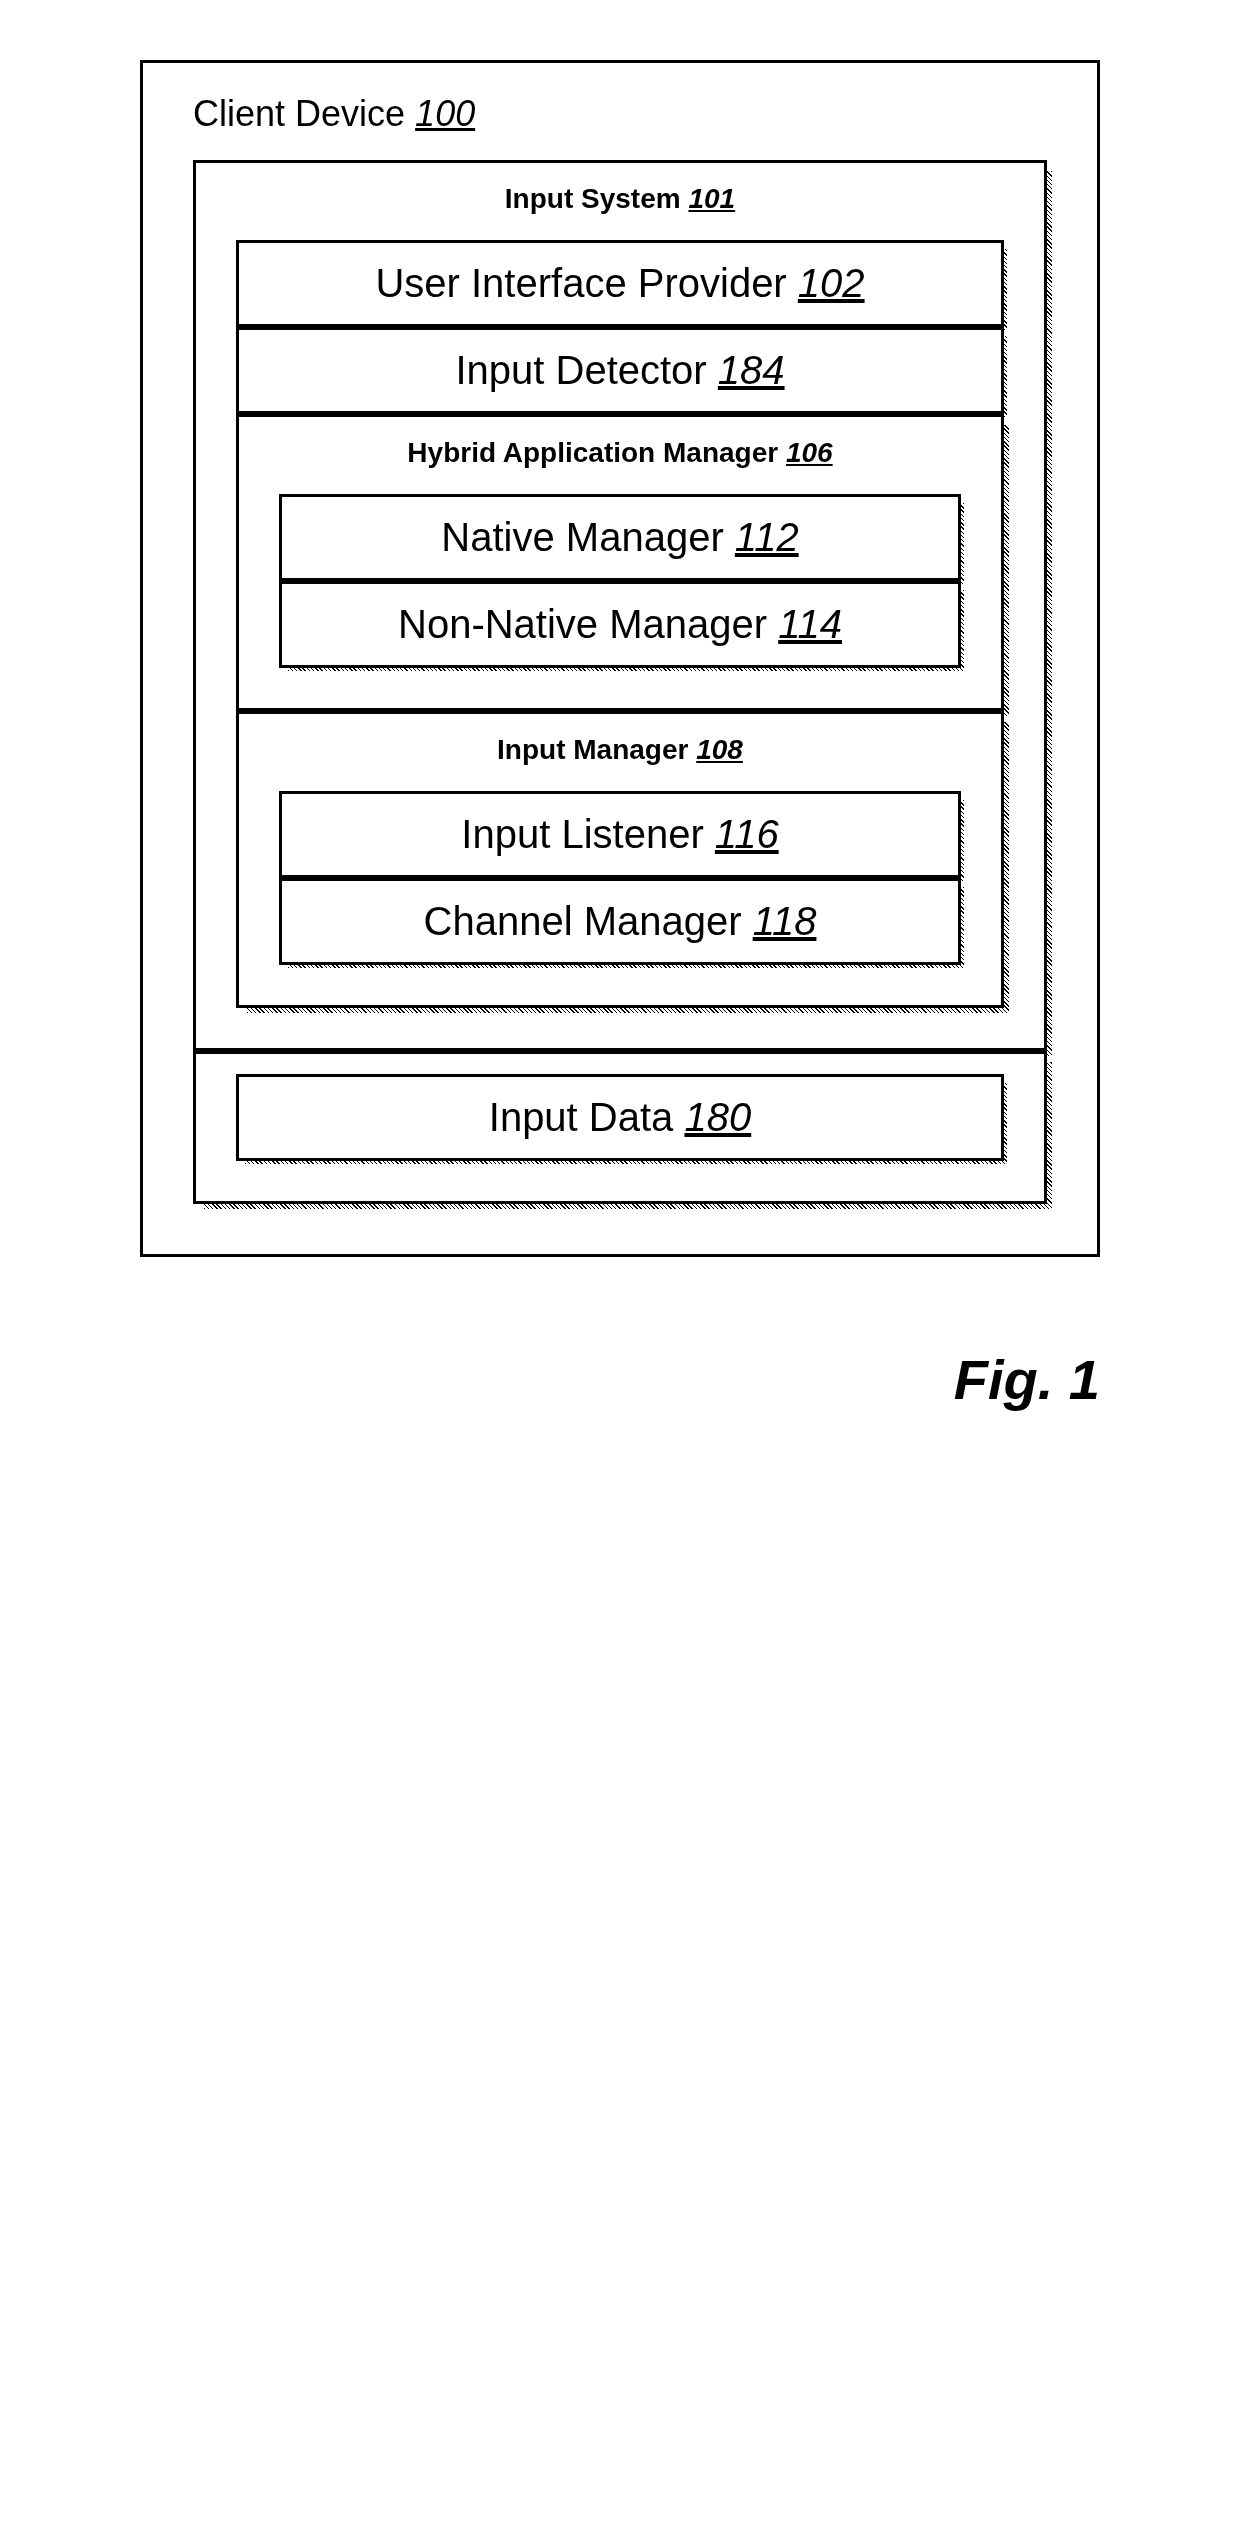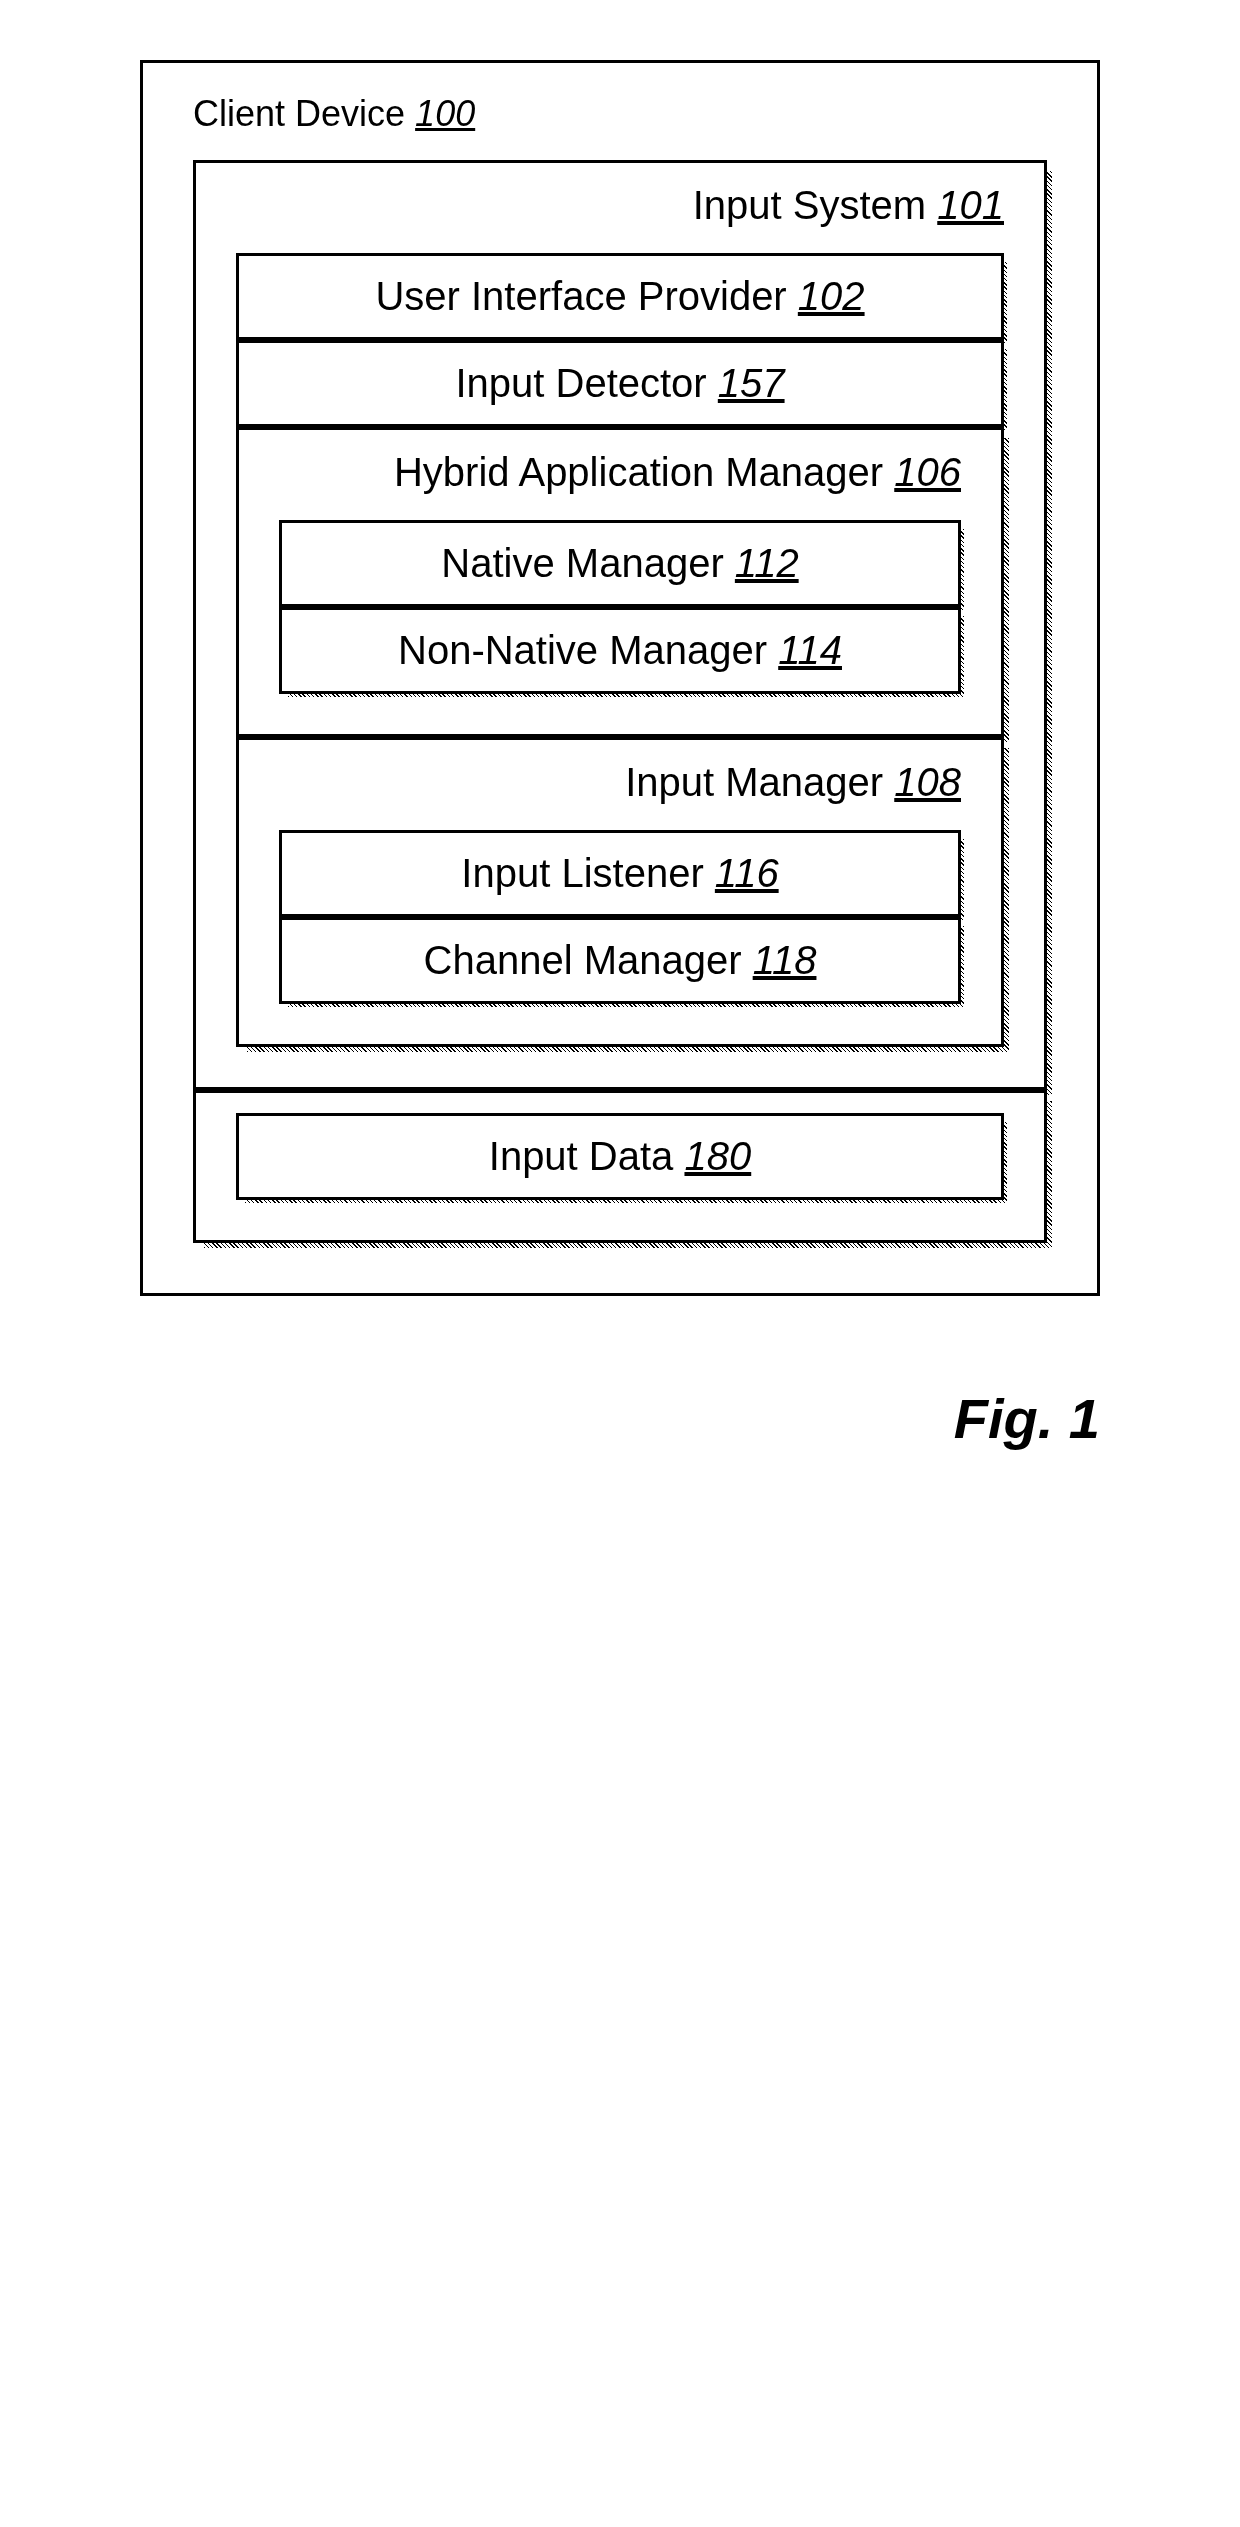--- a/index.html
+++ b/index.html
@@ -79,23 +79,23 @@
         transparent 3px
       );
       z-index: -1;
     }
     
     .small-shadow-box:last-child {
       margin-bottom: 0;
     }
     
     .box-title {
-      text-align: right;
-      font-size: 40px;
-      font-weight: normal;
+      text-align: center;
+      font-size: 28px;
+      font-weight: bold;
       margin-bottom: 25px;
     }
     
     .box-title-leaf {
       font-size: 40px;
       font-weight: normal;
       text-align: center;
     }
     
     .ref-num {
@@ -146,21 +146,21 @@
               <span>User Interface Provider</span>
               <span class="ref-num">102</span>
             </div>
           </div>
         </div>
 
         <div class="shadow-wrapper">
           <div class="small-shadow-box">
             <div class="box-title-leaf">
               <span>Input Detector</span>
-              <span class="ref-num">157</span>
+              <span class="ref-num">184</span>
             </div>
           </div>
         </div>
 
         <div class="shadow-wrapper">
           <div class="shadow-box">
             <div class="box-title">
               <span>Hybrid Application Manager</span>
               <span class="ref-num">106</span>
             </div>

